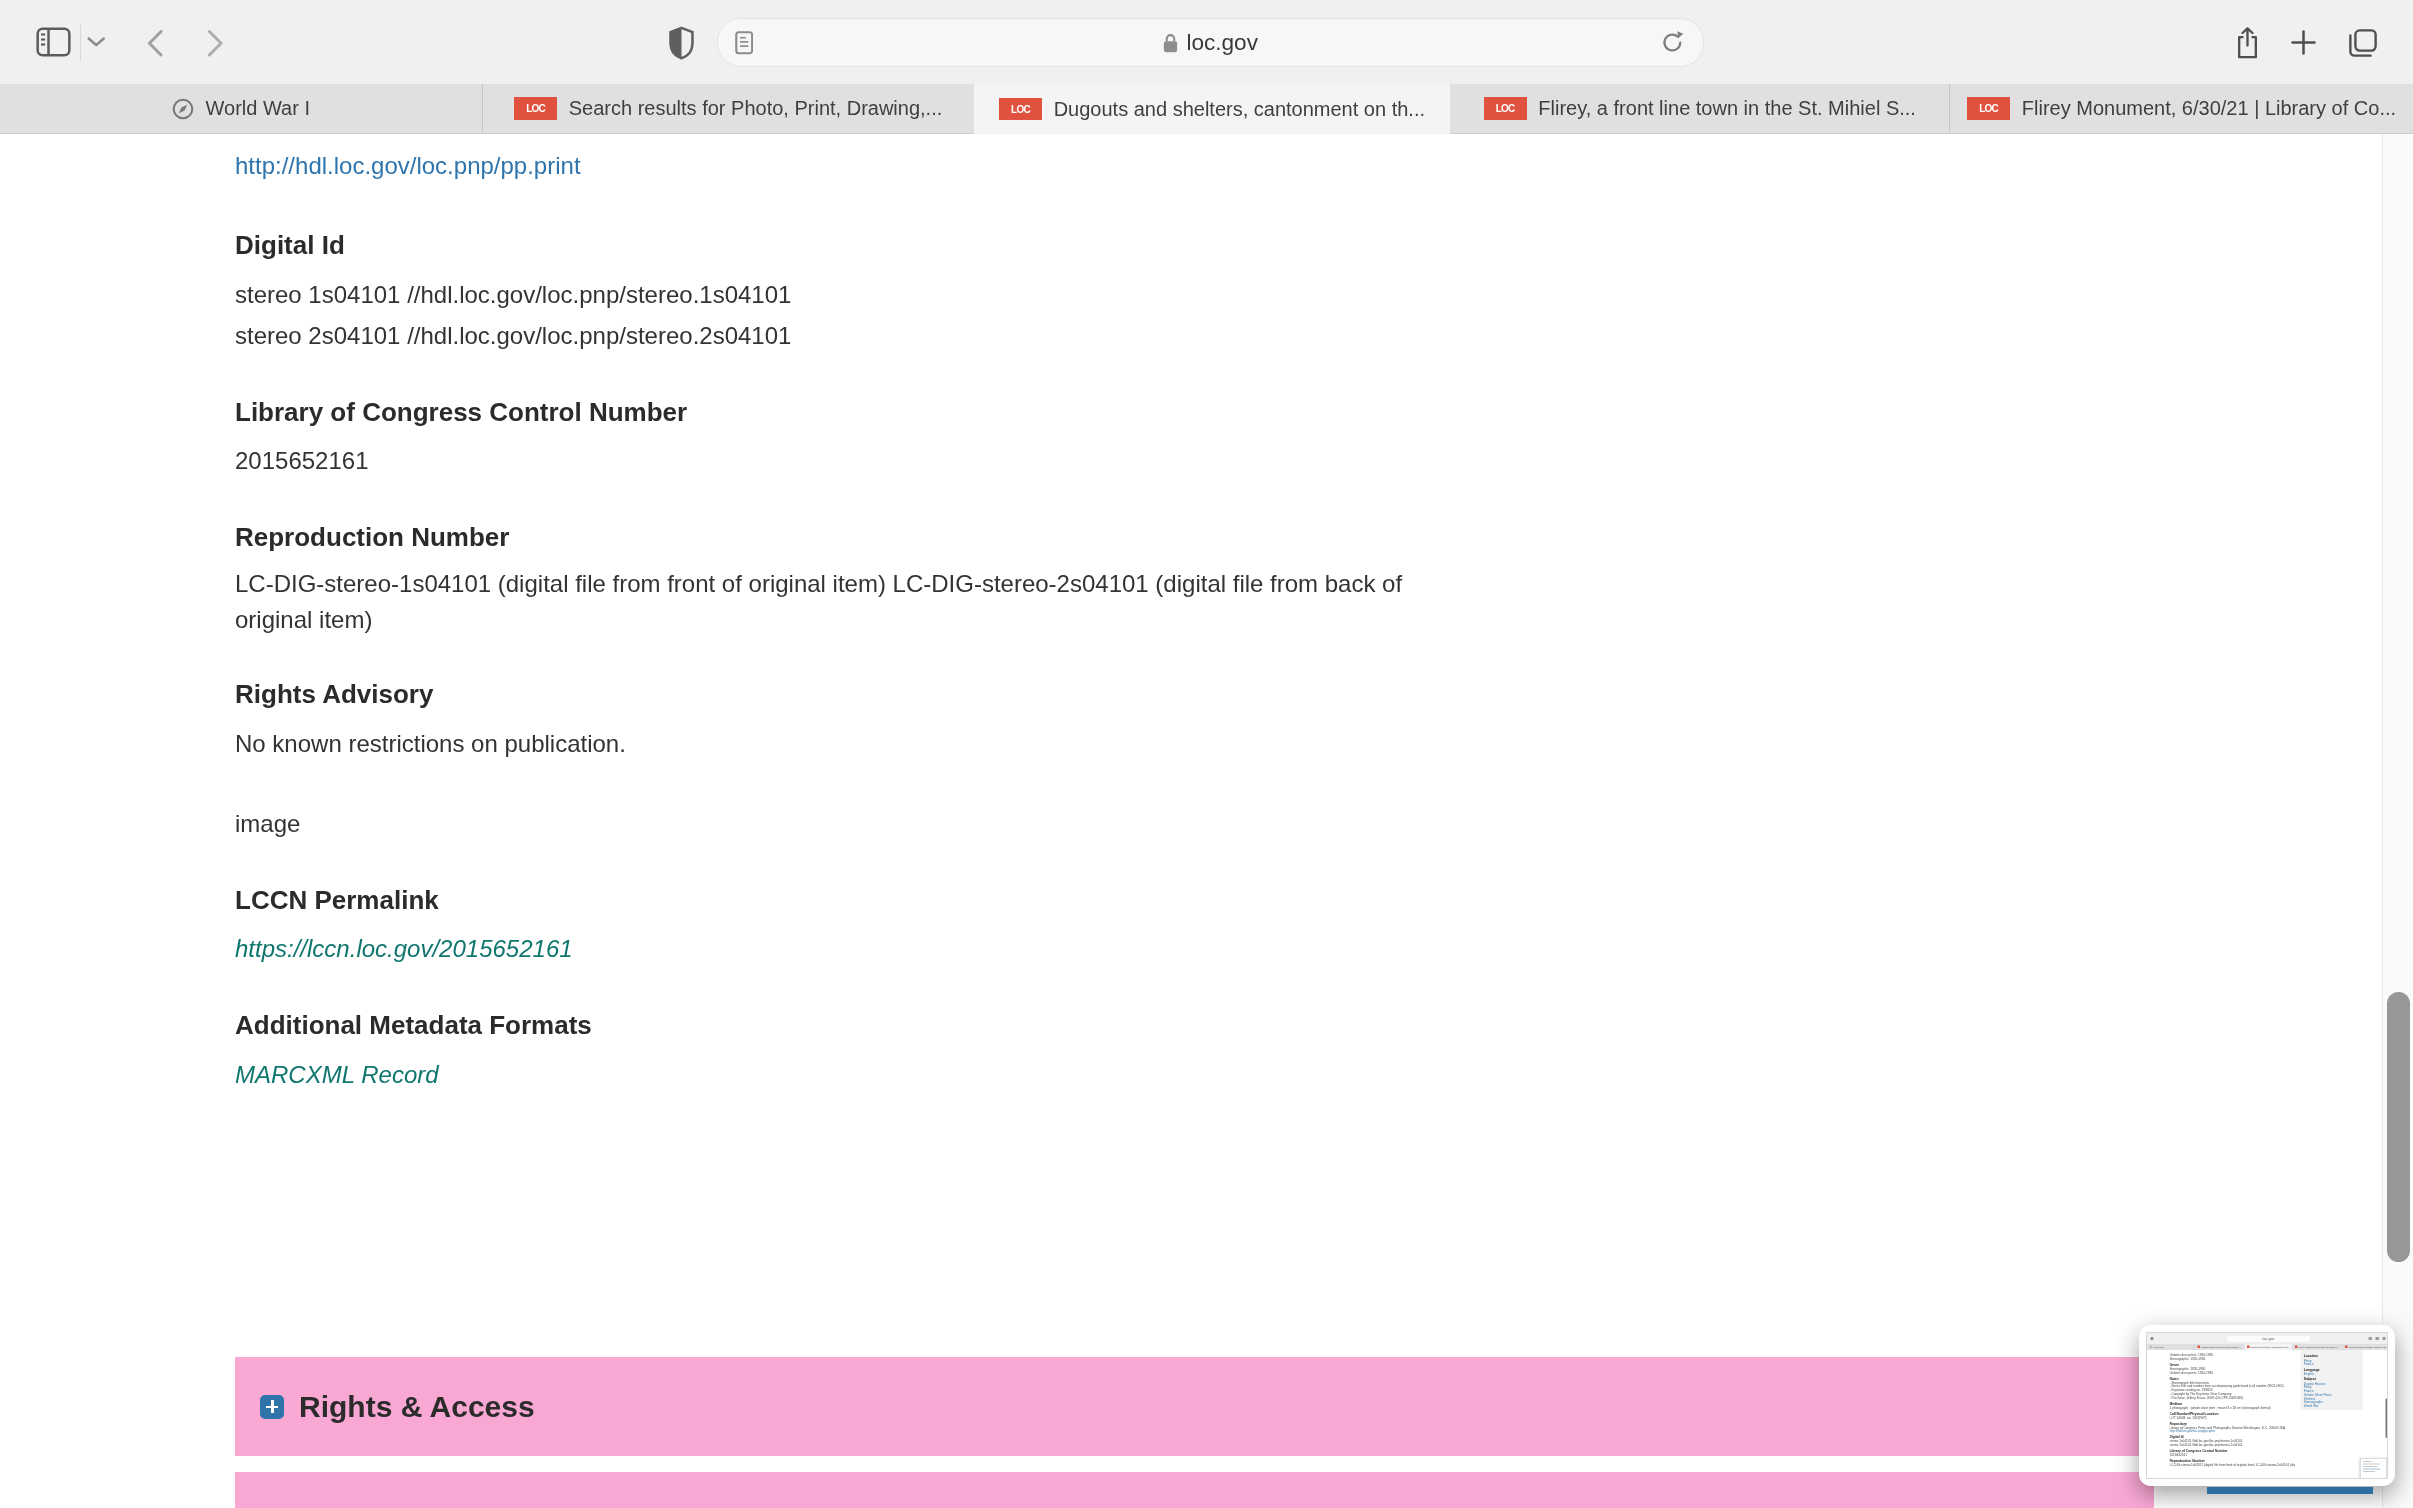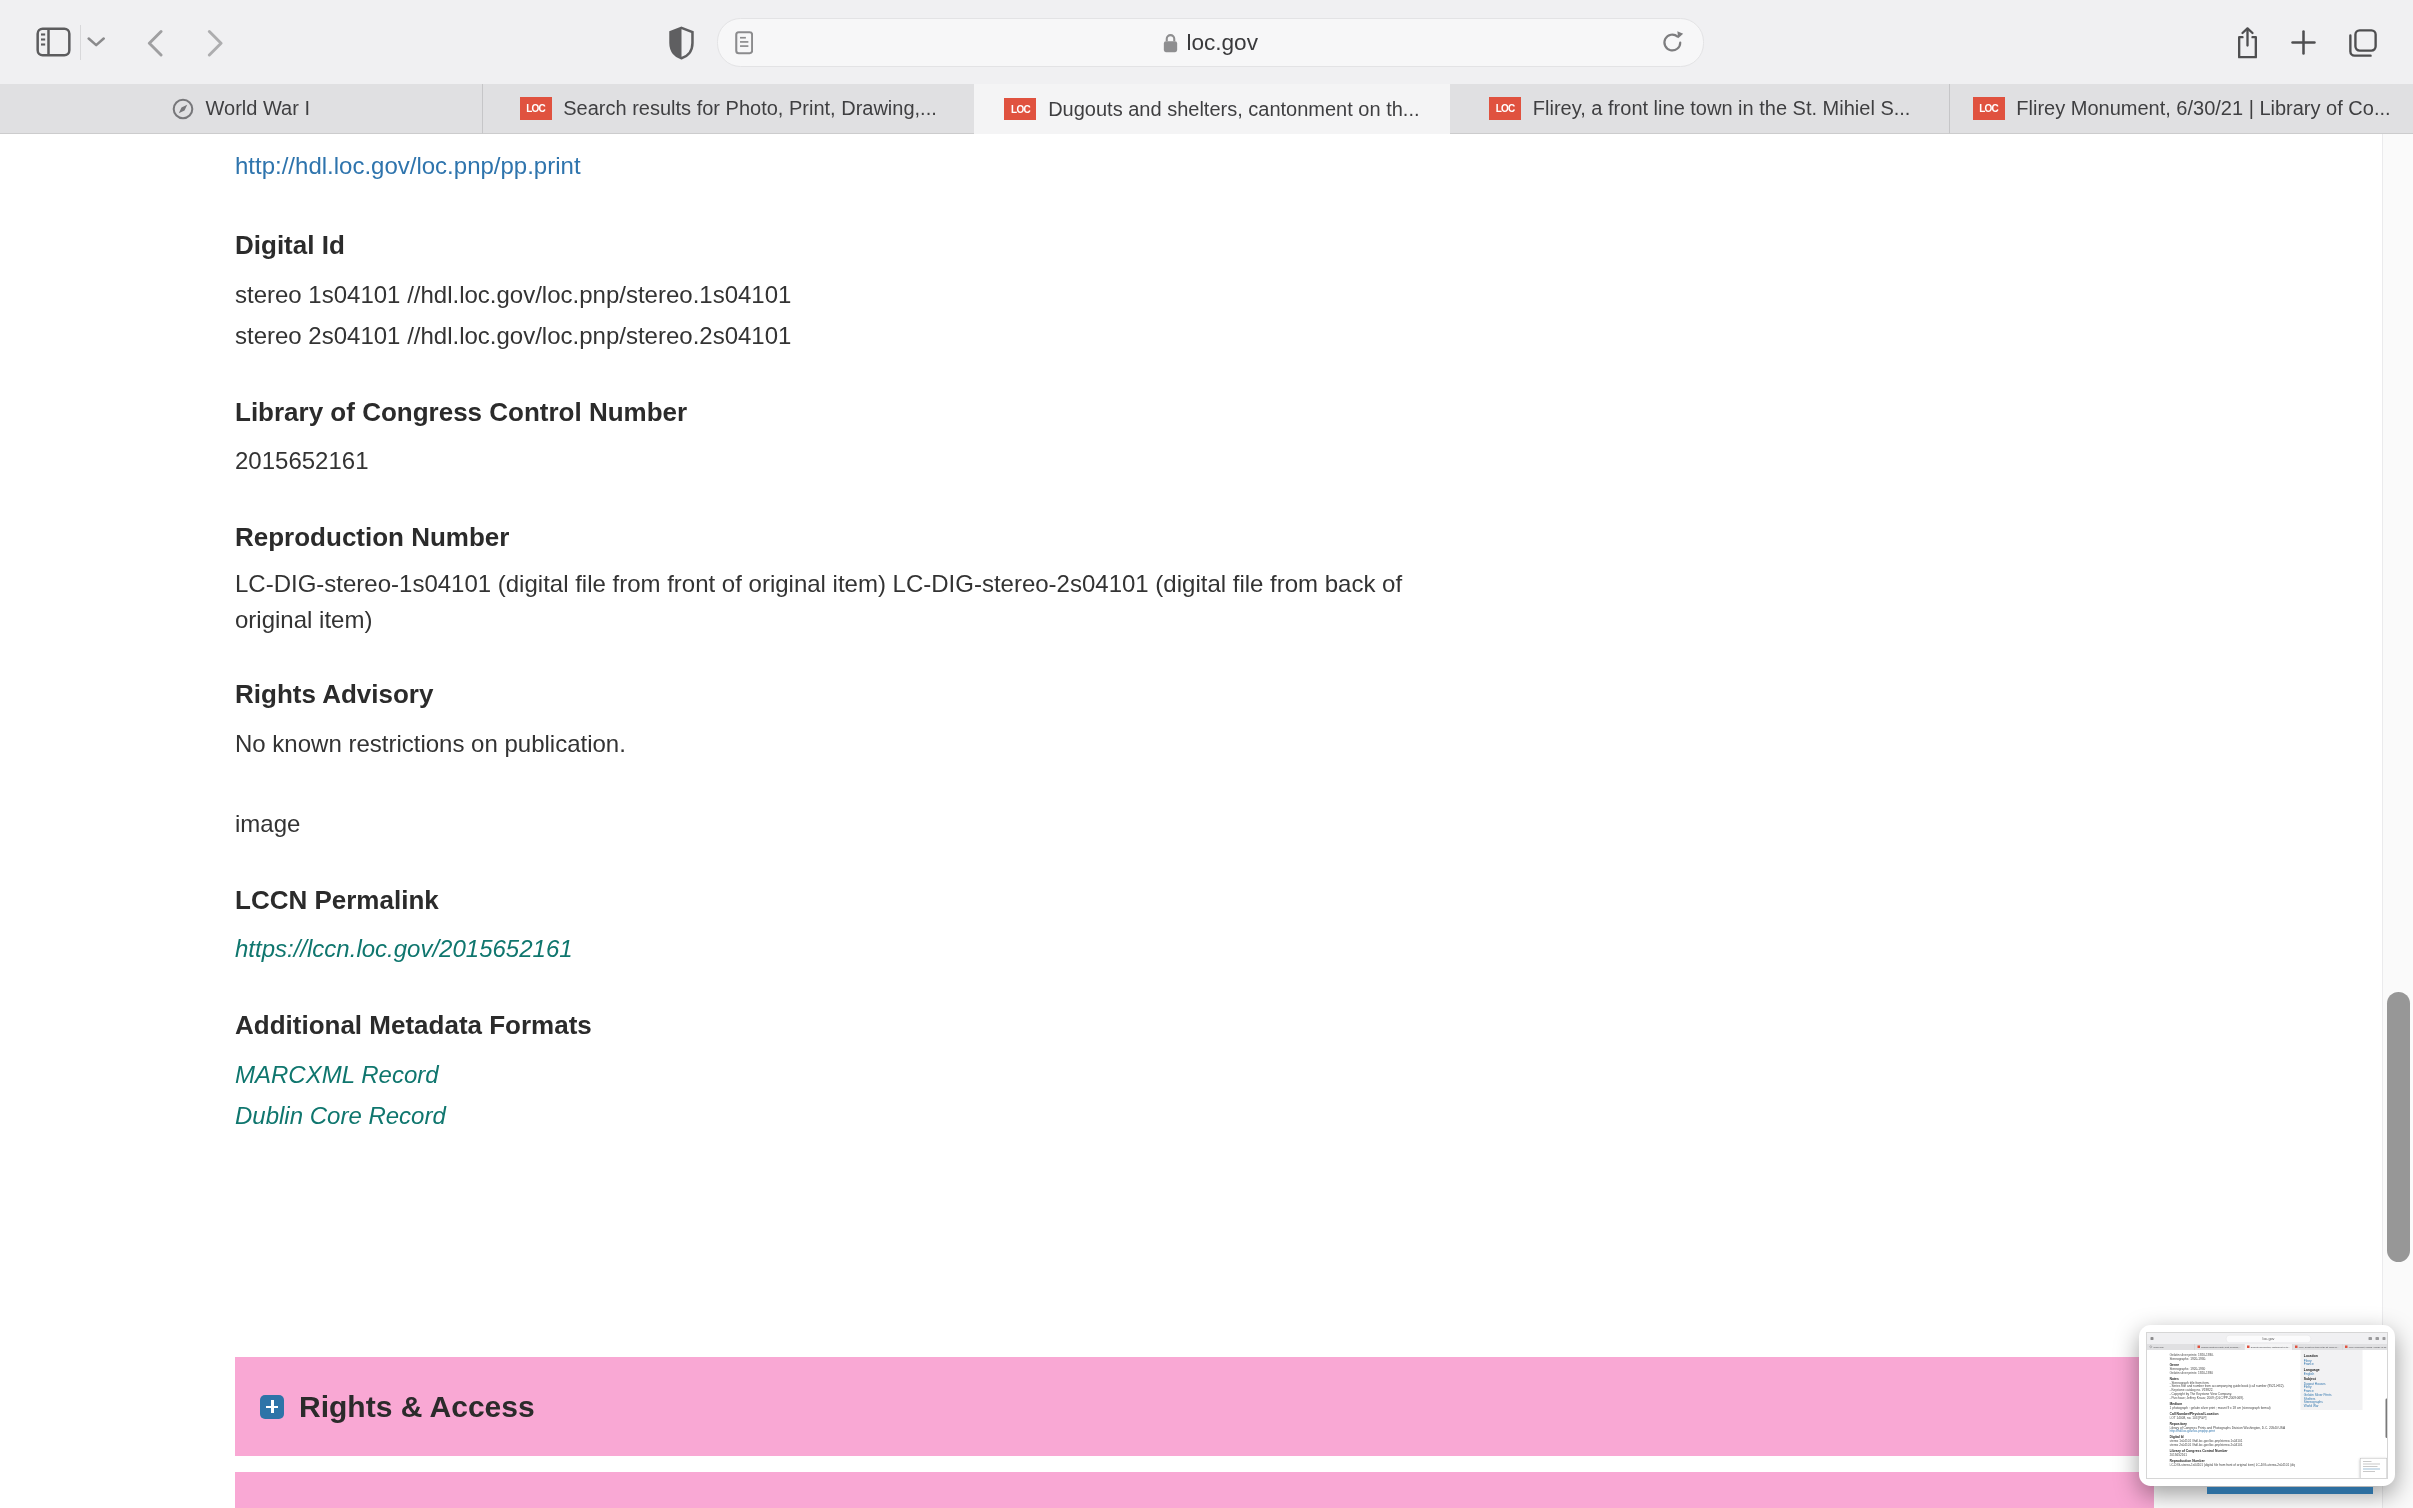--- a/index.html
+++ b/index.html
@@ -16,21 +16,21 @@
   .reader-wrap{position:absolute;left:17px;top:0;height:100%;display:flex;align-items:center;}
   .refresh-wrap{position:absolute;right:18.4px;top:0;height:100%;display:flex;align-items:center;}
 
   
   .tabbar{position:absolute;left:0;top:84px;width:2413px;height:50px;background:#e0e0e2;display:flex;}
   .tab{height:50px;display:flex;align-items:center;justify-content:center;gap:11.7px;box-sizing:border-box;overflow:hidden;white-space:nowrap;}
   .tab.inactive{background:#e0e0e2;border-bottom:0.8px solid #cccccd;}
   .tab.active{background:#f4f4f5;}
   .tab.sep{border-left:0.8px solid #c6c6c8;}
   .tab-label{font-size:20px;color:#3f3f41;}
-  .loc-favicon{width:32px;height:22.6px;background:#e0523f;color:#ffffff;font-weight:700;font-size:10px;letter-spacing:-0.8px;display:flex;align-items:center;justify-content:center;flex:0 0 auto;font-family:"Liberation Sans",sans-serif;}
+  .loc-favicon{width:43px;height:22.6px;background:#e0523f;color:#ffffff;font-weight:700;font-size:10px;letter-spacing:-0.8px;display:flex;align-items:center;justify-content:center;flex:0 0 auto;font-family:"Liberation Sans",sans-serif;}
 
   
   .page{position:absolute;left:0;top:134px;width:2413px;height:1374px;background:#ffffff;}
   .content-col{position:absolute;left:235px;top:0;width:1919px;}
   .top-link{display:inline-block;margin-top:17px;margin-bottom:47px;font-size:24px;line-height:30px;color:#2e74ad;text-decoration:none;}
   .field{margin-bottom:39px;}
   .field-label{font-size:26px;line-height:34px;font-weight:700;color:#2b2b2b;margin-bottom:11.7px;}
   .field-value{font-size:24px;line-height:41px;color:#333333;}
   .field-value.paragraph{line-height:36px;max-width:1215px;}
   .field-value a, a.val-link{color:#0f766e;text-decoration:none;font-style:italic;}
@@ -209,21 +209,20 @@
           <div class="field">
             <div class="field-value">image</div>
           </div>
           <div class="field">
             <div class="field-label">LCCN Permalink</div>
             <a class="val-link" href="#">https://lccn.loc.gov/2015652161</a>
           </div>
           <div class="field">
             <div class="field-label">Additional Metadata Formats</div>
             <a class="val-link" href="#">MARCXML Record</a>
-            <a class="val-link" href="#">Dublin Core Record</a>
           </div>
         </div>
     </div>
 
     <div id="accordions">
         <div class="accordion" style="top: 1223px;">
           <div class="plus-btn"></div>
           <div class="accordion-title">Rights &amp; Access</div>
         </div>
         <div class="accordion" style="top: 1338px;">

